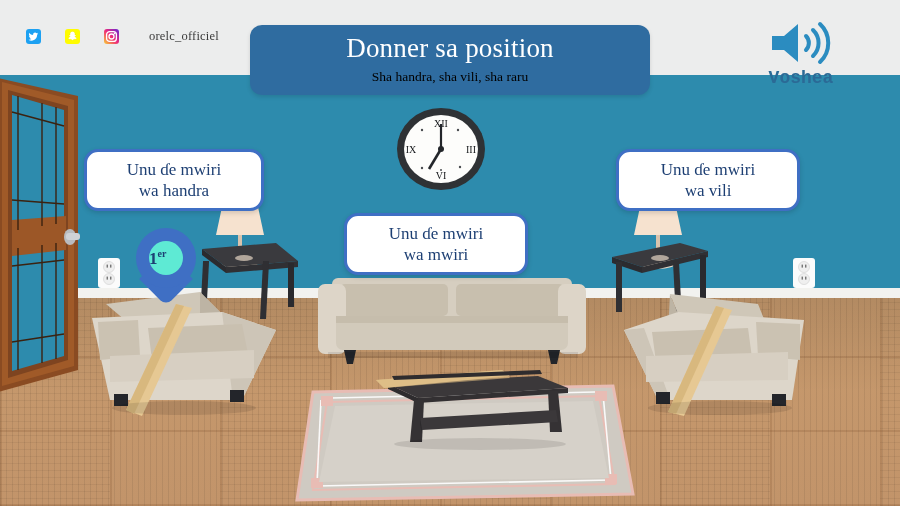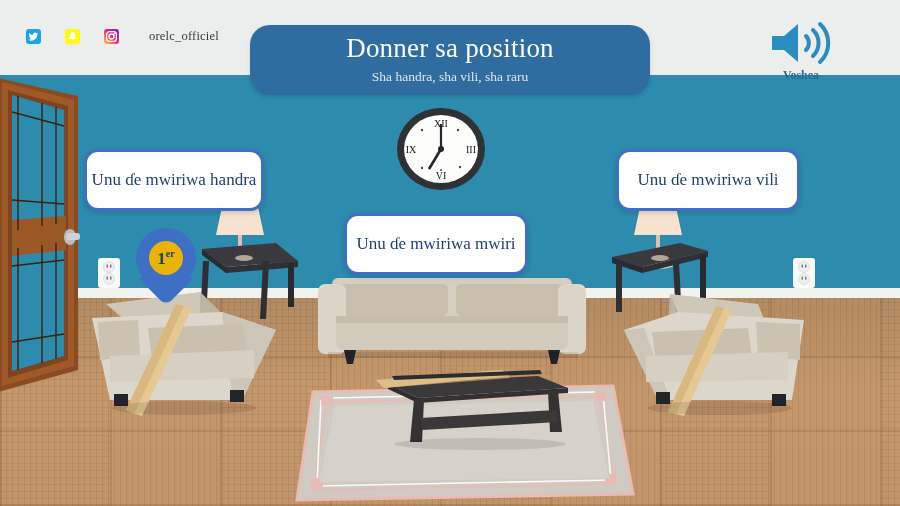--- a/index.html
+++ b/index.html
@@ -34,27 +34,27 @@
   .header{position:absolute;left:0;top:0;width:900px;height:75px;background:#eceded;}
   .social{position:absolute;left:26px;top:29px;display:flex;align-items:center;gap:24px;}
   .sico{width:15px;height:15px;border-radius:3px;position:relative;display:block;}
   .sico.tw{background:#1da1f2;}
   .sico.sc{background:#fffc00;}
   .sico.ig{background:linear-gradient(45deg,#f9ce34,#ee2a7b,#6228d7);}
   .sico svg{position:absolute;left:0;top:0;}
   .handle{font-size:12.5px;color:#3a3a3a;margin-left:6px;letter-spacing:.2px;}
 
   .title-card{position:absolute;left:250px;top:25px;width:400px;height:70px;
-    background:#2f6ca0;border-radius:20px;box-shadow:0 2px 4px rgba(0,0,0,.12);
+    background:#2f6ca0;border-radius:12px;box-shadow:0 2px 4px rgba(0,0,0,.12);
     display:flex;flex-direction:column;align-items:center;justify-content:center;}
   .title-main{color:#fff;font-size:27px;line-height:1;letter-spacing:.2px;}
-  .title-sub{color:#e5e5e5;font-size:13.5px;margin-top:7px;}
+  .title-sub{color:#000000;font-size:13.5px;margin-top:7px;}
 
   .brand{position:absolute;right:44px;top:18px;width:110px;text-align:center;}
-  .brand-name{color:#2b6a96;font-size:12px;font-weight:bold;margin-top:-4px;}
+  .brand-name{color:#2b6a96;font-size:18px;font-weight:bold;margin-top:-4px;font-family:Liberation Mono, monospace;}
 
   
   .door{position:absolute;left:-2px;top:70px;width:92px;height:322px;}
 
   
   .clock{position:absolute;left:396px;top:107px;width:90px;height:84px;text-align:center;}
 
   
   .furn{position:absolute;}
   .sidetable-l{left:200px;top:205px;width:100px;height:125px;}
@@ -62,34 +62,34 @@
   .sofa{left:318px;top:272px;width:268px;height:100px;}
   .chair-l{left:92px;top:282px;width:200px;height:134px;}
   .chair-r{left:608px;top:282px;width:200px;height:134px;}
   .rug{left:295px;top:374px;width:340px;height:132px;}
   .table{left:362px;top:370px;width:210px;height:82px;}
   .outlet-l{left:98px;top:258px;width:22px;height:30px;}
   .outlet-r{left:793px;top:258px;width:22px;height:30px;}
 
   
   .callout{position:absolute;background:#ffffff;border:3px solid #3f6fc4;border-radius:14px;
-    display:flex;flex-direction:row;align-items:center;justify-content:center;
+    display:flex;flex-direction:column;align-items:center;justify-content:center;
     text-align:center;color:#1d3f73;line-height:1.25;box-shadow:0 2px 5px rgba(0,0,0,.15);}
   .callout span{display:block;font-size:17px;}
   .c1{left:84px;top:149px;width:174px;height:56px;}
   .c2{left:344px;top:213px;width:178px;height:56px;}
   .c3{left:616px;top:149px;width:178px;height:56px;}
 
   
   .pin{position:absolute;width:60px;height:76px;}
   .pin .bulb{position:absolute;left:0;top:0;width:60px;height:60px;border-radius:50%;background:#3f6fc4;}
   .pin .tip{position:absolute;left:11px;top:32px;width:38px;height:38px;background:#3f6fc4;
     transform:rotate(45deg);border-radius:0 0 8px 0;}
   .pin .disc{position:absolute;left:13px;top:13px;width:34px;height:34px;border-radius:50%;
-    background:#eab308;display:flex;align-items:center;justify-content:center;}
+    background:#5eead4;display:flex;align-items:center;}
   .pin .num{font-size:17px;font-weight:bold;color:#1d3f73;line-height:1;}
   .pin .num sup{font-size:10px;font-weight:bold;}
   .p1{left:136px;top:228px;}
   .p2{left:399px;top:288px;}
   .p3{left:677px;top:220px;}
 </style>
 </head>
 <body>
 
 <div class="stage">

